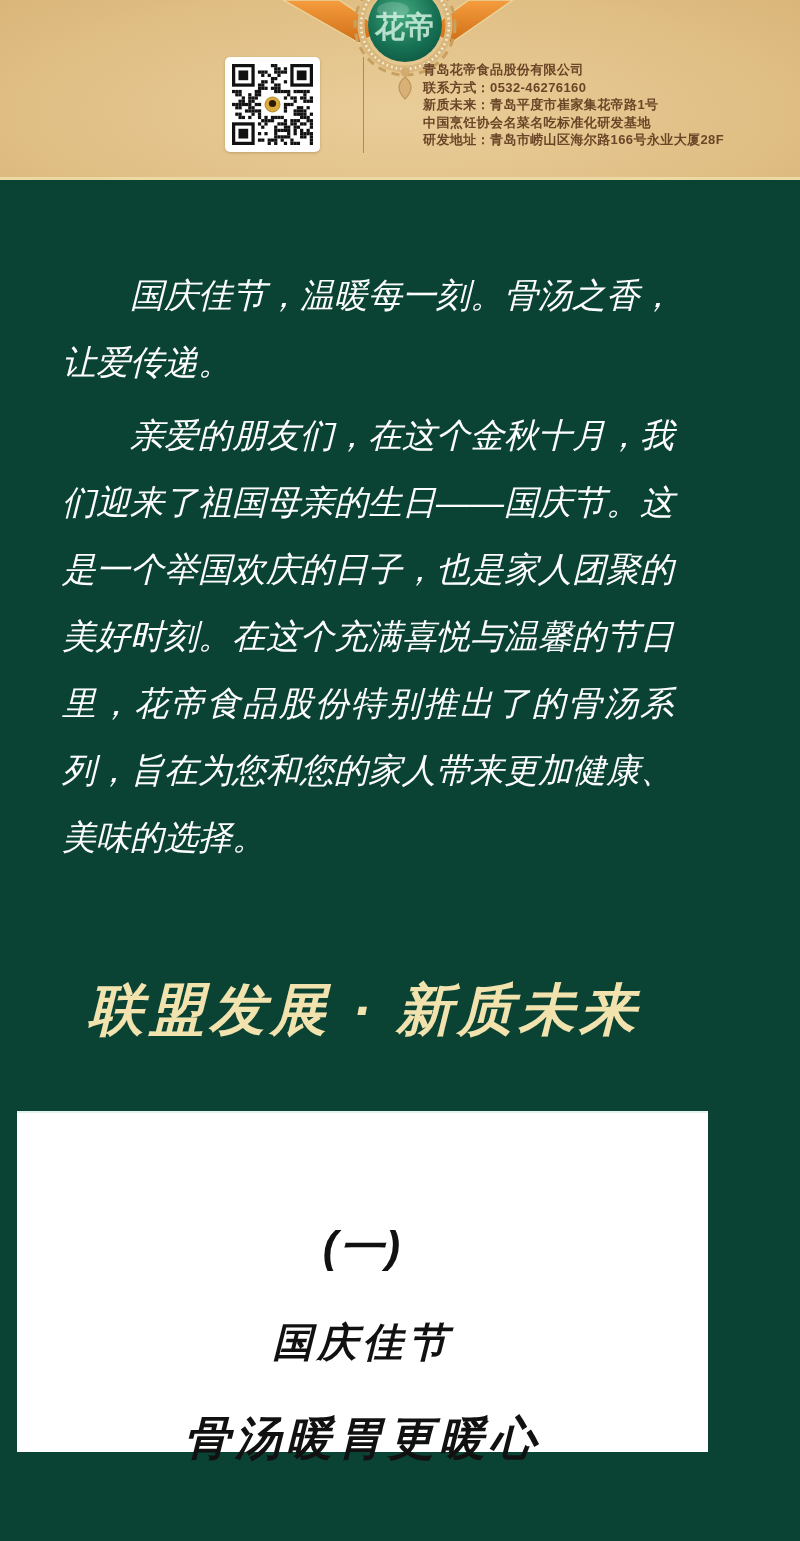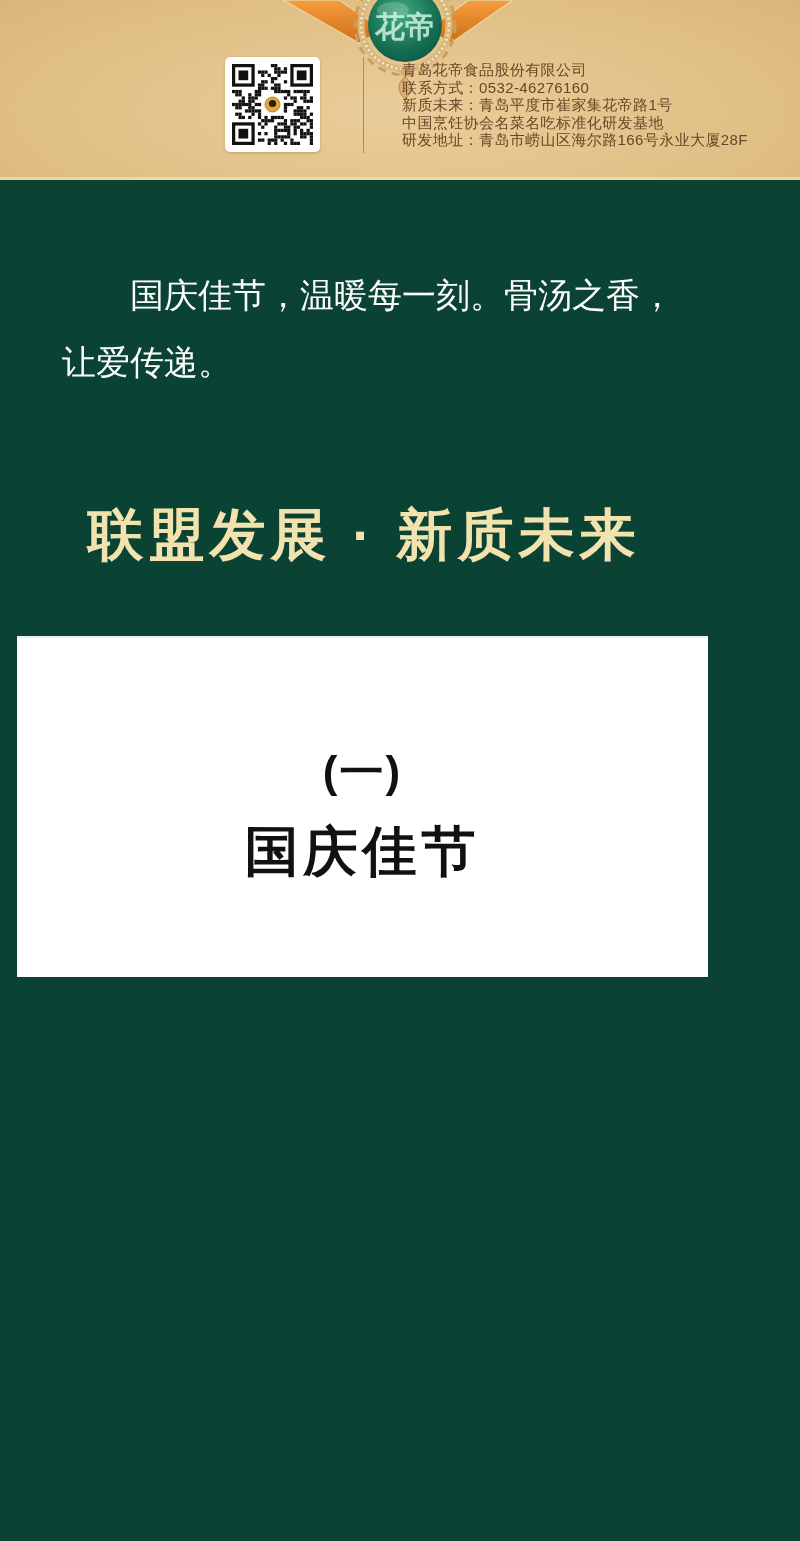--- a/index.html
+++ b/index.html
@@ -46,31 +46,31 @@
   }
   .qr-box svg { width: 81px; height: 81px; display: block; }
   .contact-divider {
     position: absolute;
     left: 363px; top: 57px;
     width: 1px; height: 96px;
     background: rgba(122, 90, 52, .55);
   }
   .company-info {
     position: absolute;
-    left: 402px; top: 61px;
+    left: 423px; top: 61px;
     color: #6b4527;
-    font-size: 15px;
-    font-weight: 400;
+    font-size: 13px;
+    font-weight: 700;
     line-height: 17.5px;
     letter-spacing: .4px;
     white-space: nowrap;
   }
 
   
-  .green-section { position: relative; width: 728px; }
+  .green-section { position: relative; width: 728px; font-style: italic; }
   .article {
     padding: 82px 54px 0 62px;
     color: #fdfdfd;
     font-size: 34px;
     font-weight: 500;
     line-height: 67px;
     text-align: justify;
   }
   .article p { text-indent: 2em; }
   .article p + p { margin-top: 6px; }
@@ -96,22 +96,22 @@
     text-align: center;
     color: #111111;
   }
   .card-index {
     font-size: 44px;
     font-weight: 700;
     line-height: 48px;
     letter-spacing: 2px;
   }
   .card-title {
-    margin-top: 30px;
-    font-size: 54px;
+    margin-top: 46px;
+    font-size: 40px;
     font-weight: 700;
     line-height: 50px;
     letter-spacing: 5px;
   }
   .card-subtitle {
     margin-top: 46px;
     font-size: 46px;
     font-weight: 700;
     line-height: 50px;
     letter-spacing: 5px;
@@ -366,23 +366,25 @@
       <div>联系方式：0532-46276160</div>
       <div>新质未来：青岛平度市崔家集花帝路1号</div>
       <div>中国烹饪协会名菜名吃标准化研发基地</div>
       <div>研发地址：青岛市崂山区海尔路166号永业大厦28F</div>
     </div>
   </div>
 
   <div class="green-section">
     <div class="article">
       <p>国庆佳节，温暖每一刻。骨汤之香，让爱传递。</p>
+      <p>亲爱的朋友们，在这个金秋十月，我们迎来了祖国母亲的生日——国庆节。这是一个举国欢庆的日子，也是家人团聚的美好时刻。在这个充满喜悦与温馨的节日里，花帝食品股份特别推出了的骨汤系列，旨在为您和您的家人带来更加健康、美味的选择。</p>
     </div>
 
     <div class="banner-title">联盟发展 · 新质未来</div>
 
     <div class="section-card">
       <div class="card-index">(一)</div>
       <div class="card-title">国庆佳节</div>
+      <div class="card-subtitle">骨汤暖胃更暖心</div>
     </div>
   </div>
 
 </div>
 
 </body></html>

